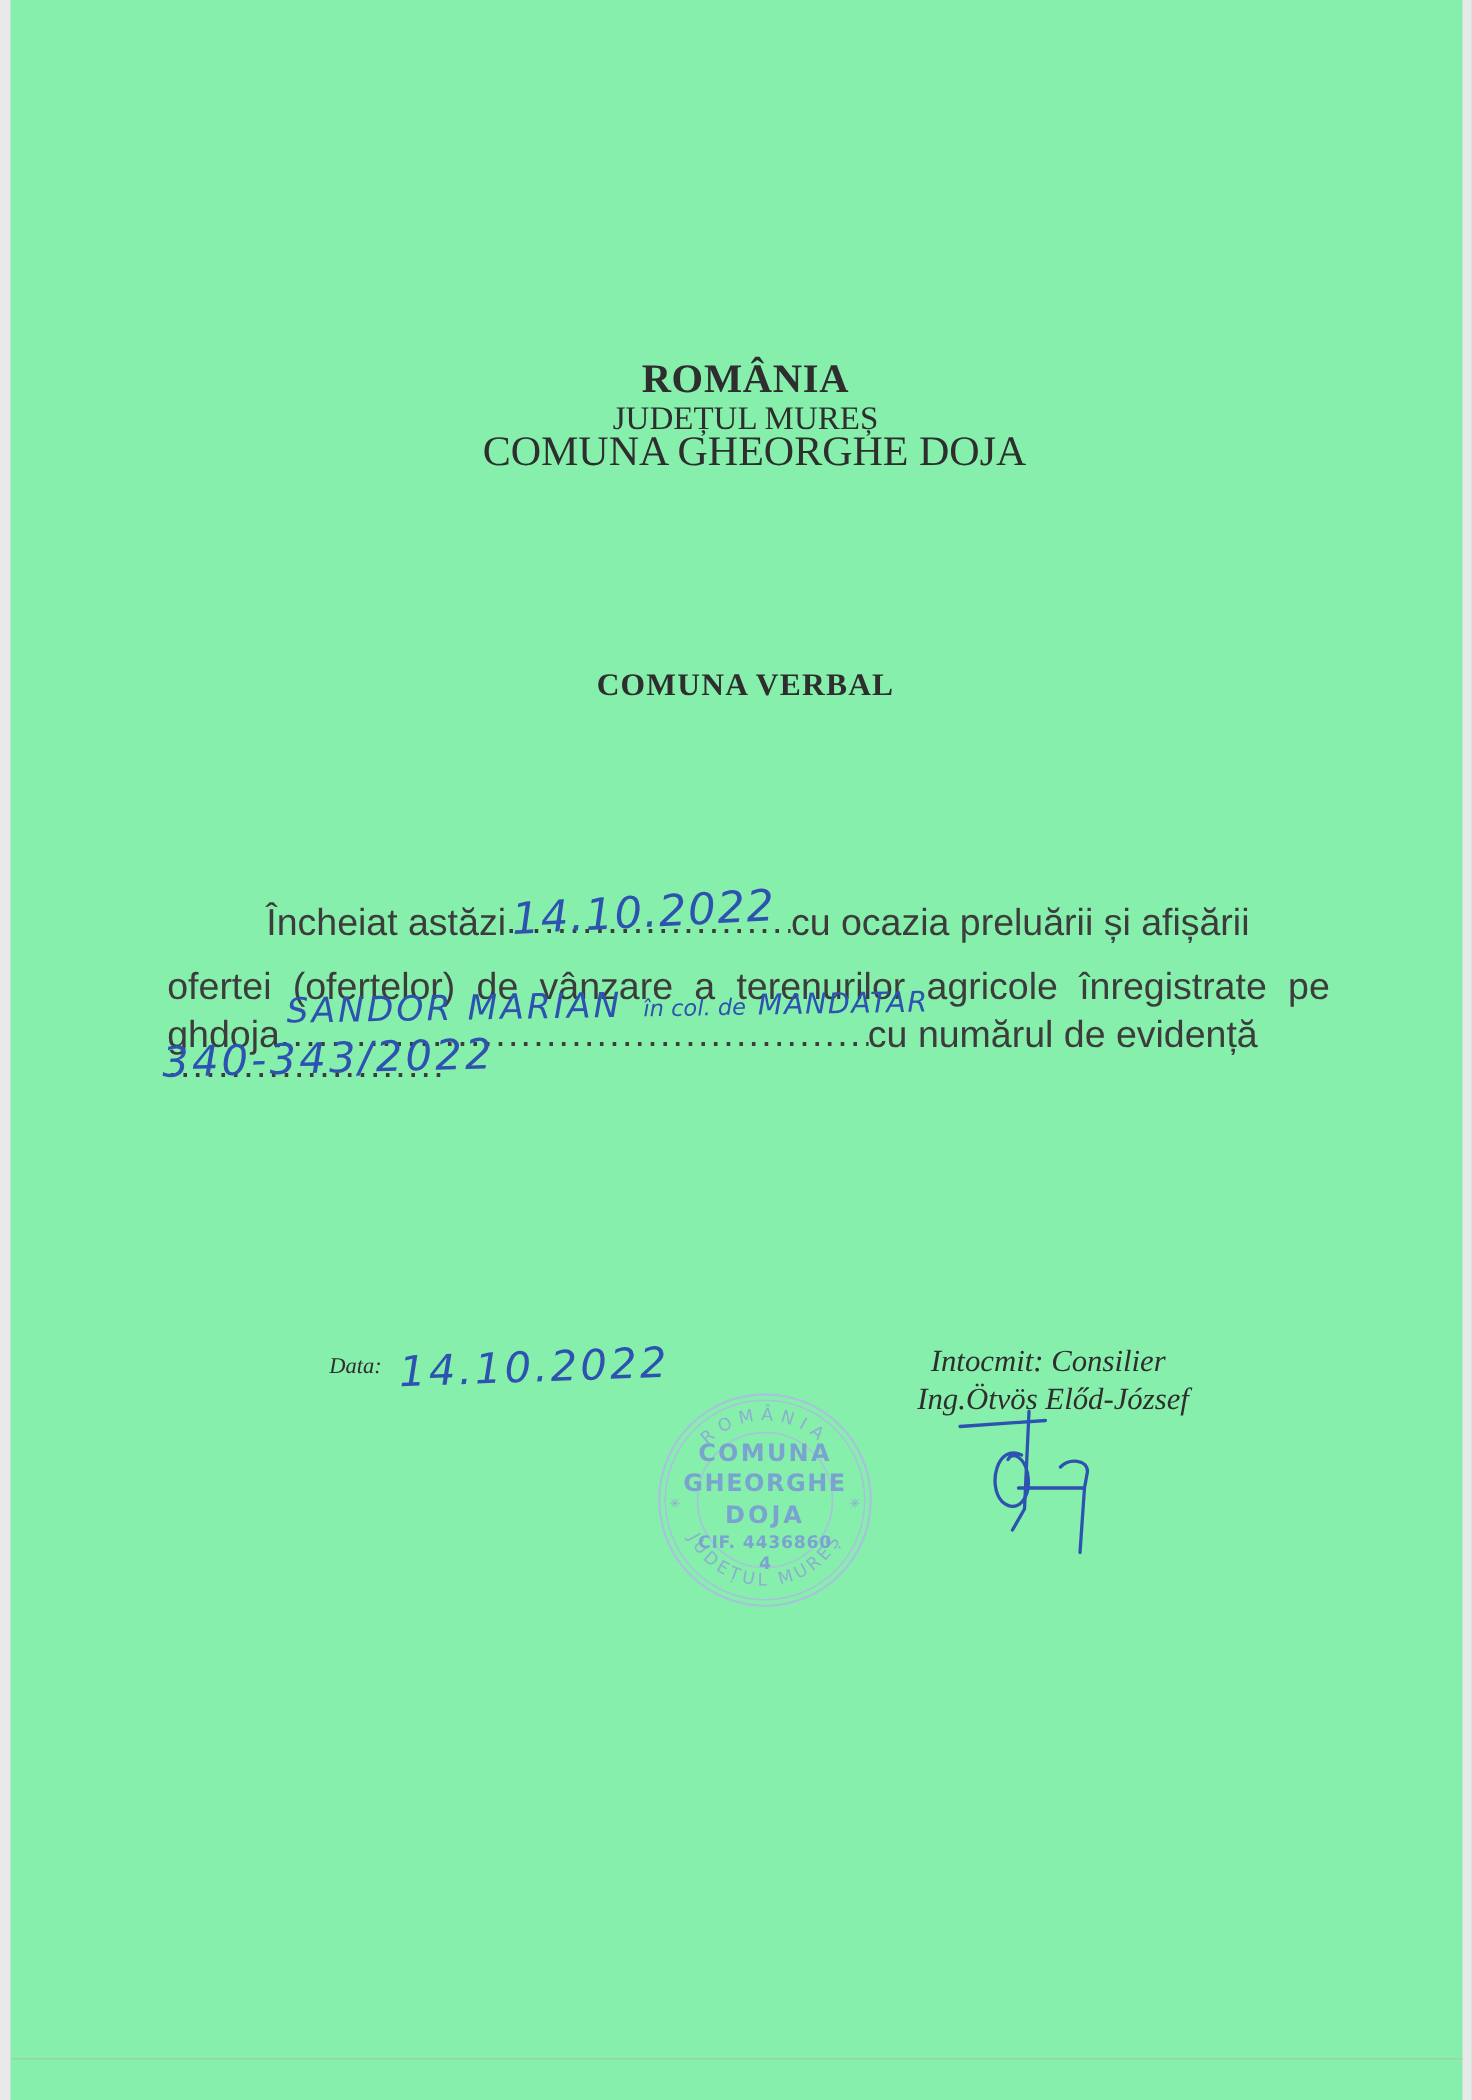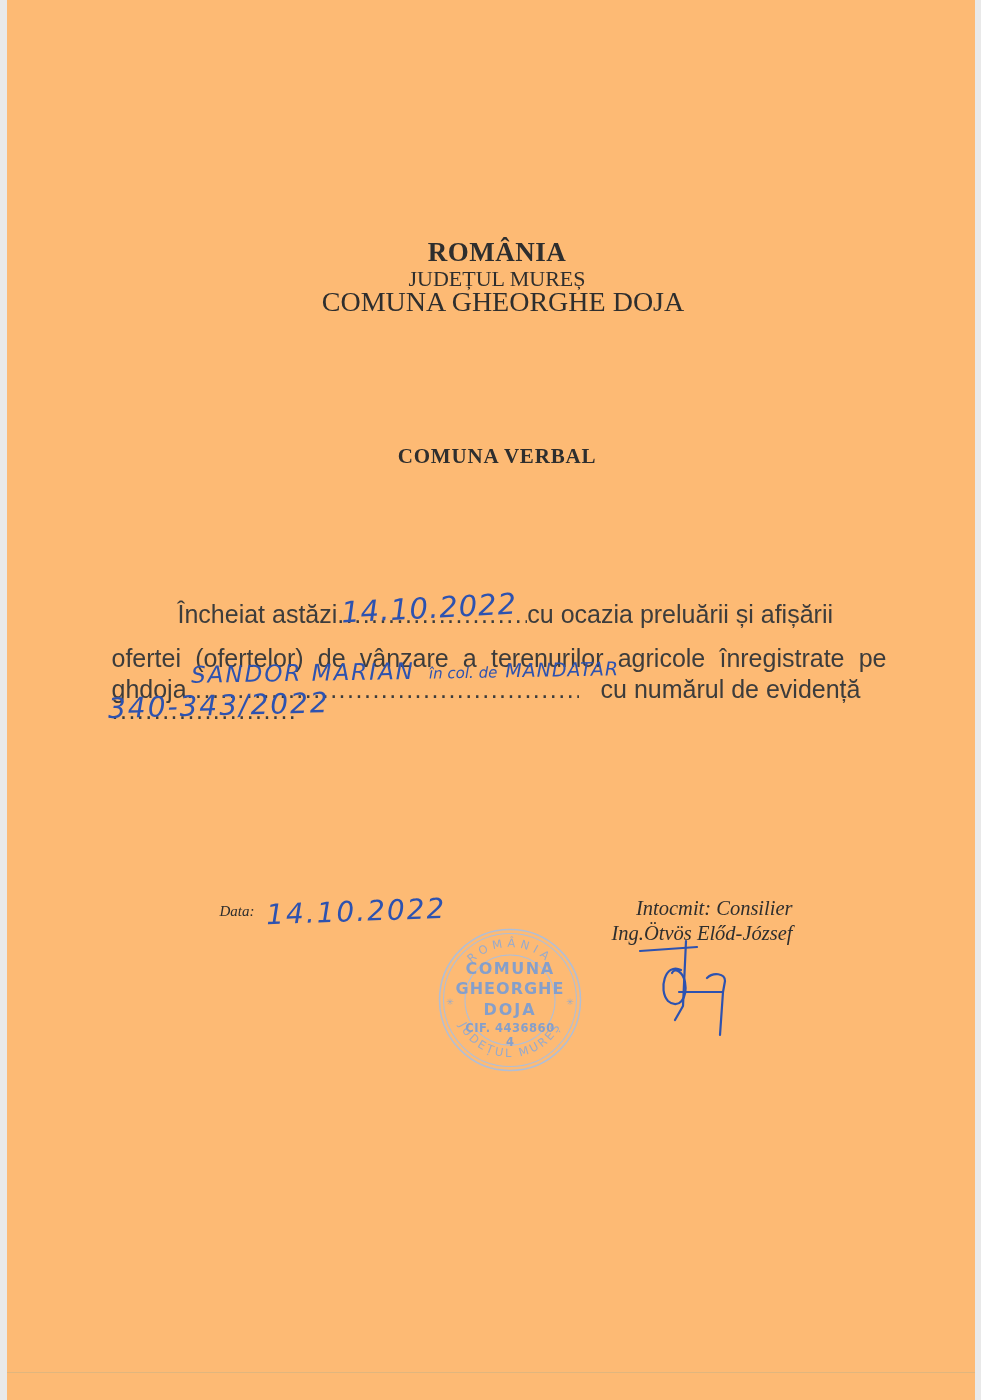--- a/index.html
+++ b/index.html
@@ -1,19 +1,19 @@
 <!DOCTYPE html>
 <html><head>
 <meta charset="utf-8">
 <style>
   html,body{margin:0;padding:0;background:#e9e9e9;}
   .page{
     position:relative;
     width:968px;height:1400px;
-    background:#fdba74;
+    background:#86efac;
     overflow:hidden;
     font-family:"Liberation Serif",serif;
     margin:0 auto;
   }
   
   .letterhead{
     position:absolute;top:238px;left:0;width:981px;
     text-align:center;color:#2e2e2e;
   }
   .lh-country{font-size:27px;font-weight:bold;line-height:28px;letter-spacing:.5px;}
@@ -39,42 +39,42 @@
   .bline-3{top:674px;}
   .bline-4{top:695px;}
   .dots{
     display:inline-block;overflow:hidden;
     height:30px;line-height:30px;vertical-align:-6px;
     letter-spacing:1.5px;
   }
   .dots-1{width:190px;}
   .dots-3{width:392px;}
   .dots-4{width:186px;}
-  .after-dots{margin-left:22px;}
+  .after-dots{margin-left:0;}
   
   .hw{
     position:absolute;color:#2d52b0;
     font-family:"DejaVu Sans",sans-serif;
     font-style:italic;white-space:nowrap;
   }
   .hw-date1{top:591px;left:334px;font-size:29px;letter-spacing:1px;transform:rotate(-3deg);}
   .hw-name{top:658px;left:184px;transform:rotate(-1deg);display:inline-flex;align-items:baseline;}
   .hw-name-main{font-size:23px;letter-spacing:2px;}
   .hw-name-note{font-size:15px;margin-left:14px;}
   .hw-name-role{font-size:19px;letter-spacing:1px;margin-left:8px;}
   .hw-evid{top:689px;left:101px;font-size:28px;letter-spacing:2px;transform:rotate(-1.5deg);}
   .hw-date2{top:895px;left:259px;font-size:28px;letter-spacing:2px;transform:rotate(-2deg);}
   
   .data-label{
     position:absolute;top:903px;left:213px;
     font-style:italic;font-size:15px;color:#2e2e2e;
   }
   .prepared{
     position:absolute;top:896px;left:605px;
-    font-style:italic;font-size:20.5px;line-height:25px;color:#2e2e2e;text-align:right;
+    font-style:italic;font-size:20.5px;line-height:25px;color:#2e2e2e;
   }
   .prepared .l1{padding-left:9px;}
   
   .stamp{position:absolute;top:927px;left:430px;opacity:.92;}
   .stamp text{font-family:"DejaVu Sans",sans-serif;}
   .signature{position:absolute;top:936px;left:612px;}
   
   .scanline{
     position:absolute;left:0;top:1372px;width:981px;height:1px;
     background:rgba(189,177,139,.45);

